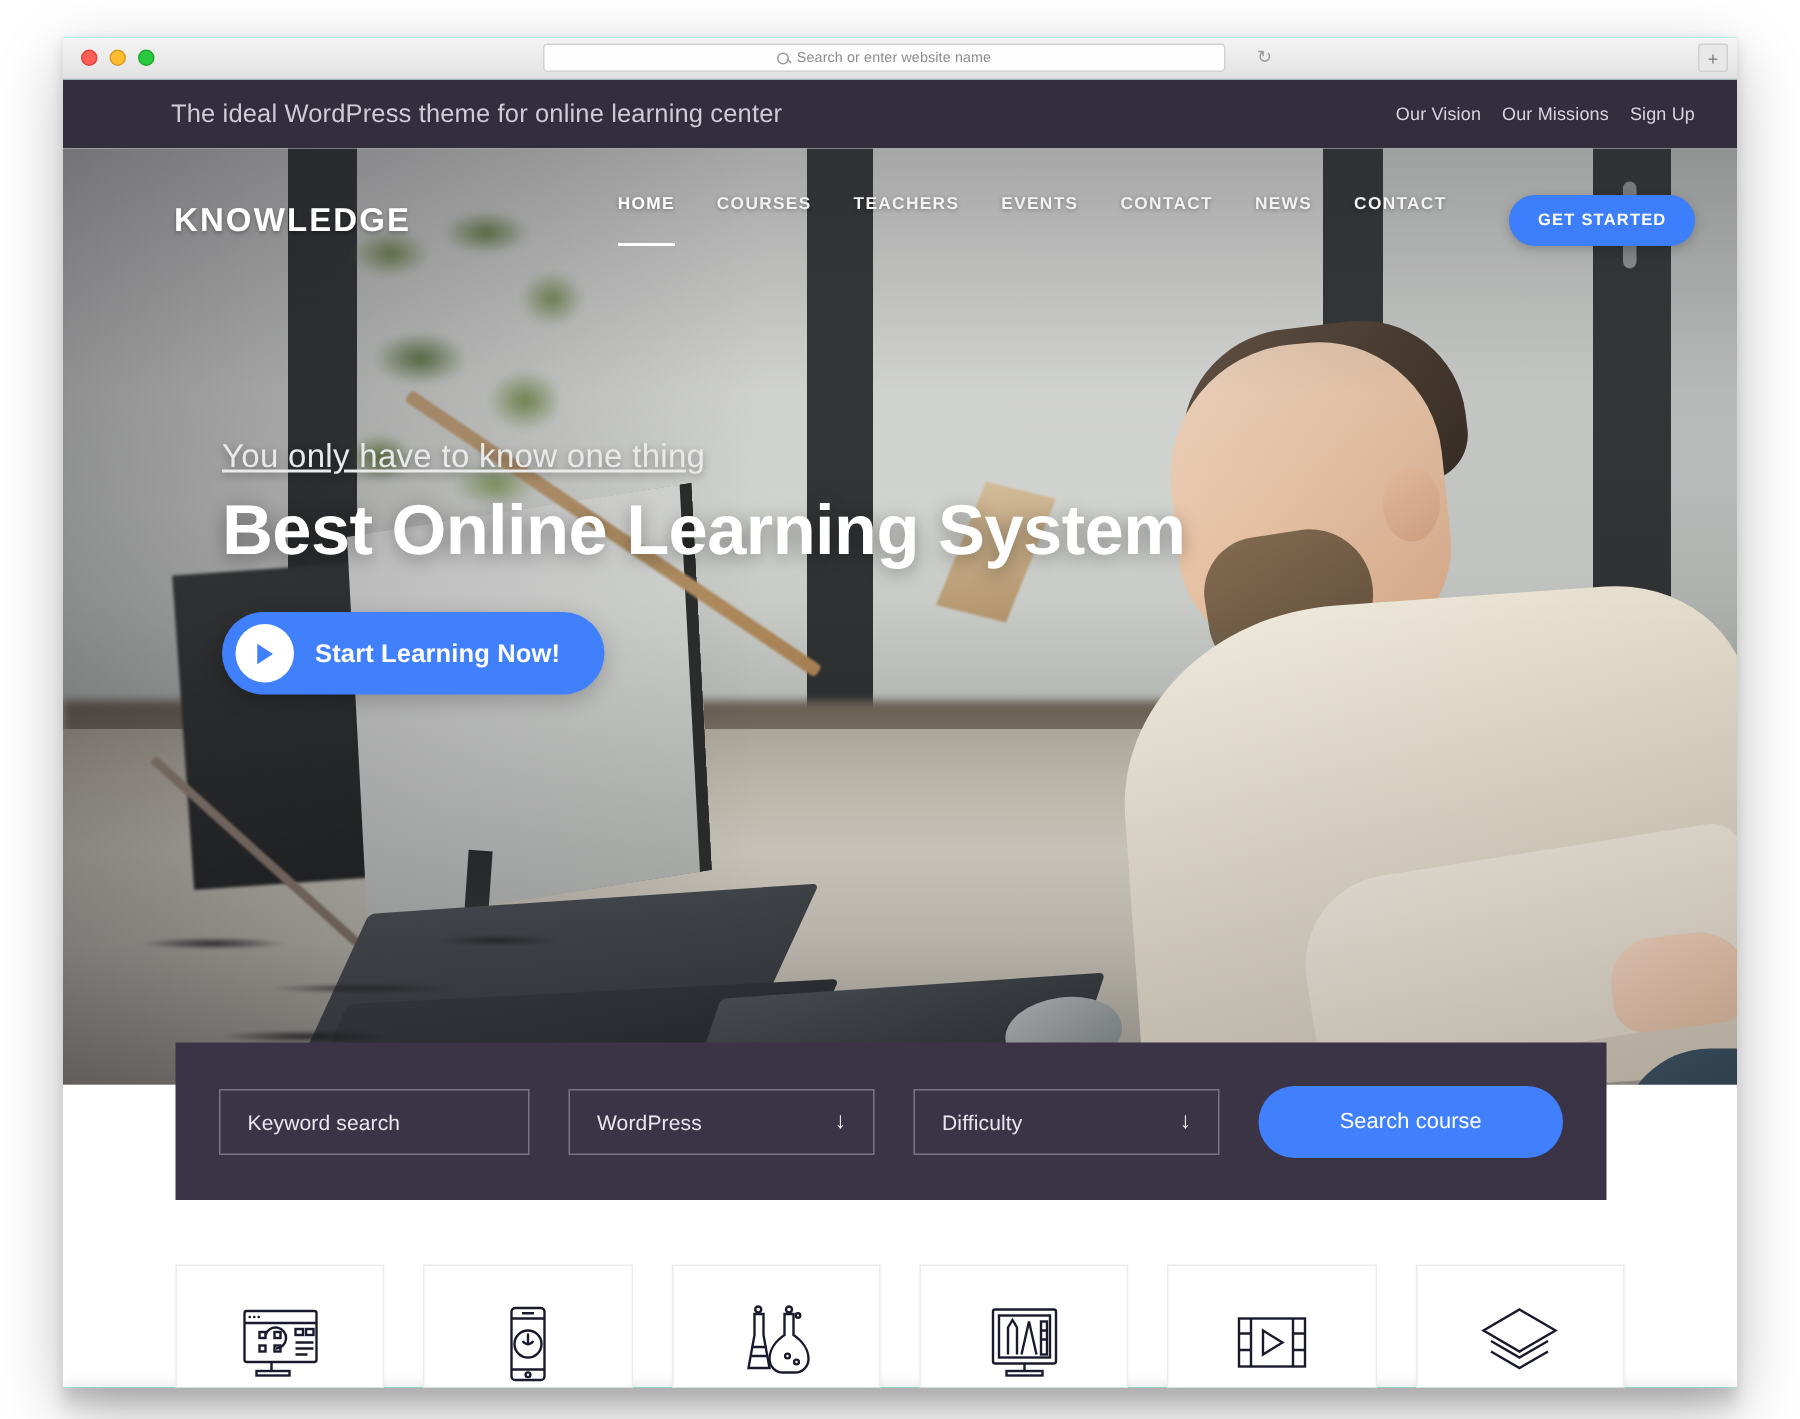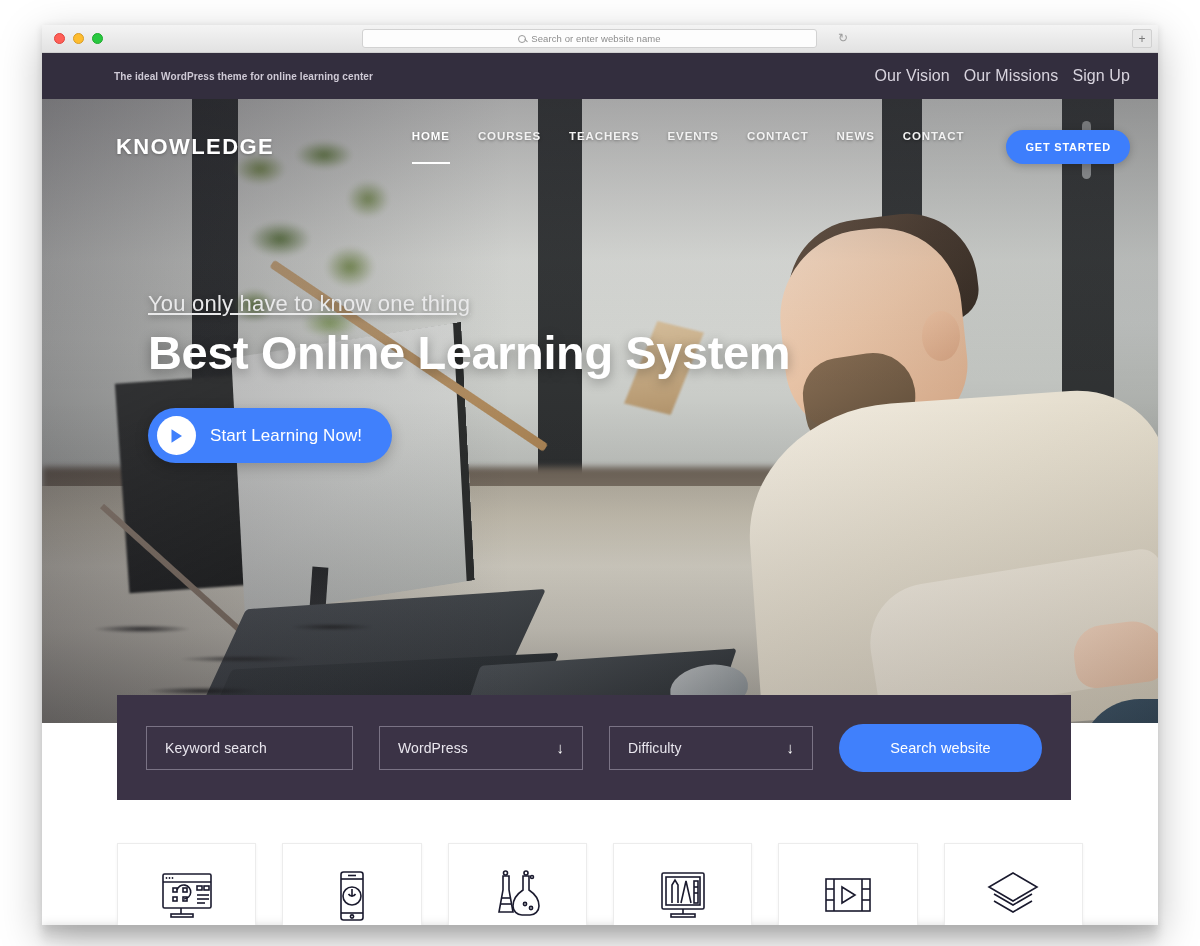--- a/index.html
+++ b/index.html
@@ -116,31 +116,30 @@
   
   .topbar {
     height: 46px;
     background: #332e3e;
     display: flex;
     align-items: center;
     justify-content: space-between;
     padding: 0 28px 0 72px;
   }
   .topbar-tagline {
-    font-size: 10px;
+    font-size: 17px;
     color: #cfcad6;
     letter-spacing: 0.1px;
-    font-weight: bold;
   }
   .topbar-links {
     display: flex;
     gap: 14px;
   }
   .topbar-links a {
-    font-size: 16px;
+    font-size: 12px;
     color: #d8d4de;
     text-decoration: none;
     letter-spacing: 0.1px;
   }
 
   
   .hero {
     position: relative;
     height: 624px;
     overflow: hidden;
@@ -430,21 +429,21 @@
     background: #ffffff;
     display: flex;
     align-items: center;
     justify-content: center;
     flex: 0 0 auto;
   }
   .play-circle svg { display: block; }
   .btn-start-learning .label {
     font-size: 17px;
     color: #ffffff;
-    font-weight: 400;
+    font-weight: 700;
     letter-spacing: 0.1px;
   }
 
   
   .carousel-dots {
     position: absolute;
     left: 0; right: 0;
     bottom: 16px;
     display: flex;
     justify-content: center;
@@ -649,21 +648,21 @@
         <span class="ftext">Keyword search</span>
       </div>
       <div class="field select">
         <span class="ftext">WordPress</span>
         <span class="caret">↓</span>
       </div>
       <div class="field select">
         <span class="ftext">Difficulty</span>
         <span class="caret">↓</span>
       </div>
-      <button class="btn-search-course">Search website</button>
+      <button class="btn-search-course">Search course</button>
     </div>
 
     <div class="categories">
 
       <div class="cat-card">
         <span>
           <svg width="56" height="52" viewBox="0 0 56 52" fill="none" stroke="#1a1a2e" stroke-width="1.6">
             <rect x="4" y="4" width="48" height="34" rx="1.5"></rect>
             <line x1="4" y1="12" x2="52" y2="12"></line>
             <circle cx="7.5" cy="8" r="0.9" fill="#1a1a2e" stroke="none"></circle>

